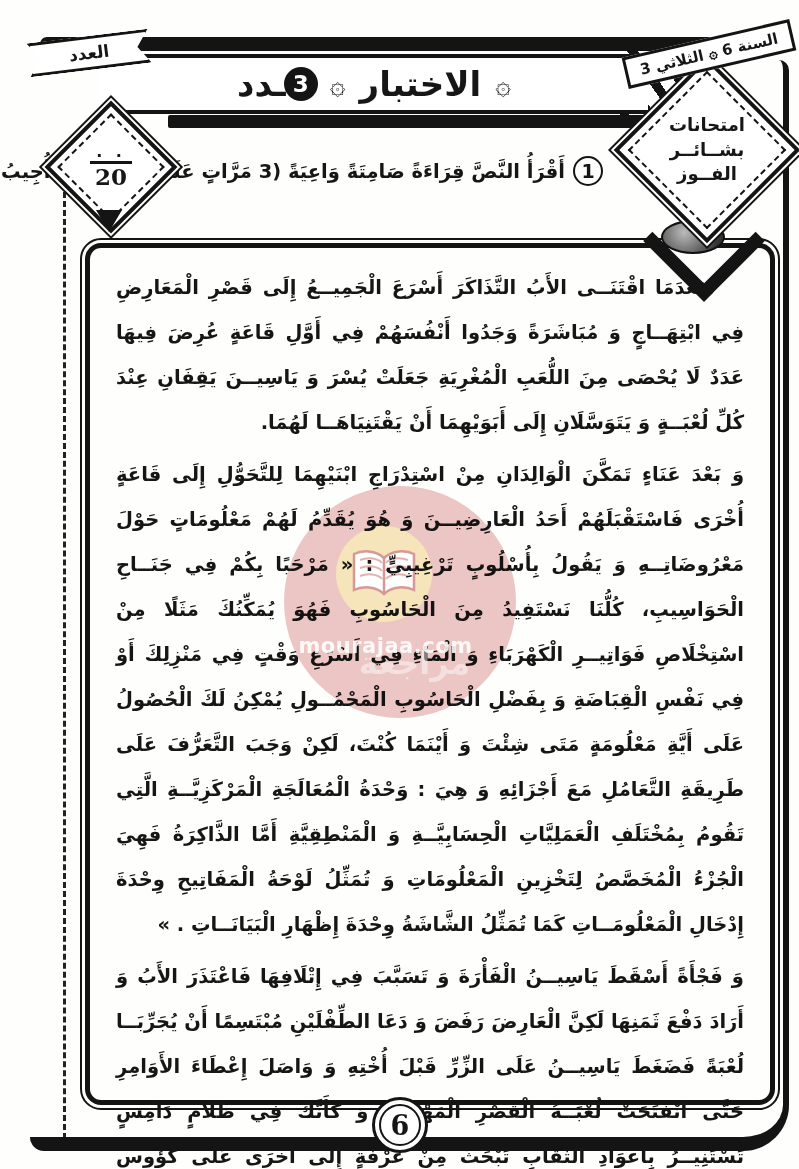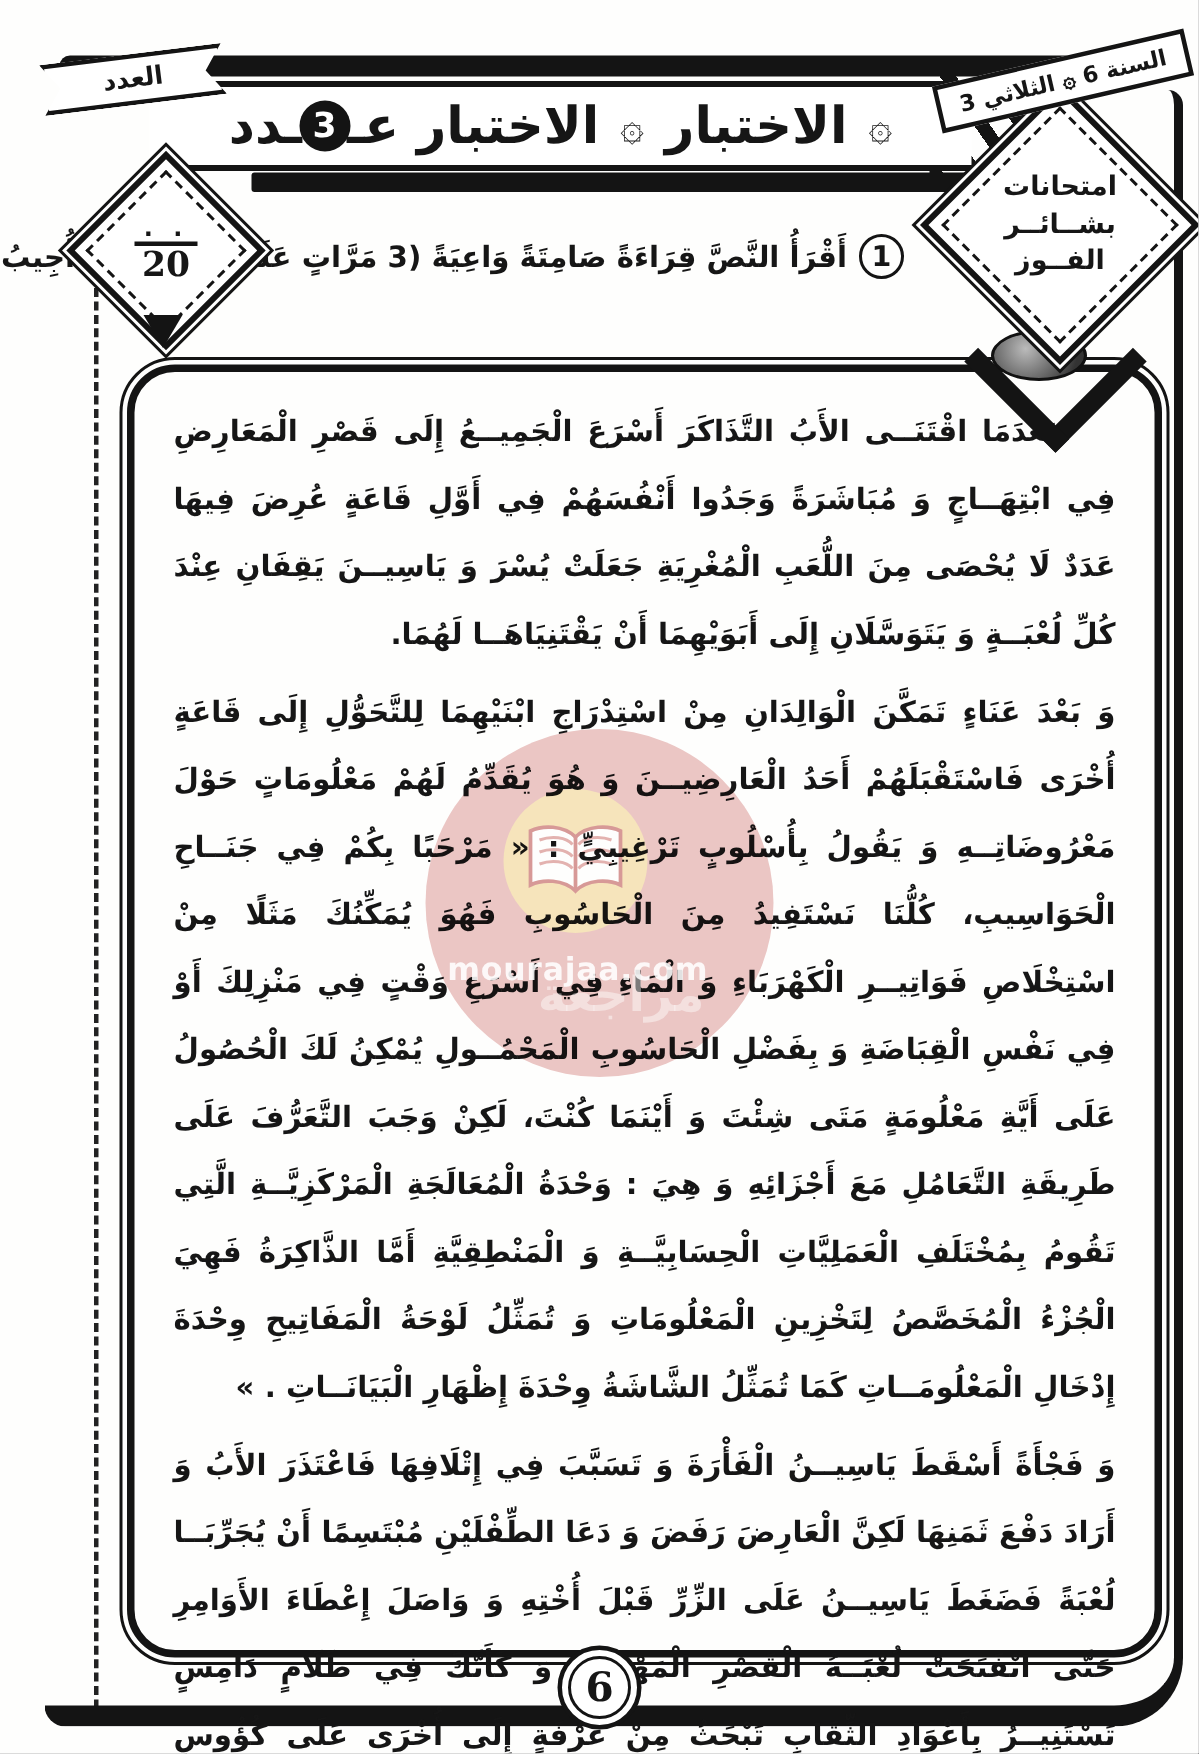--- a/index.html
+++ b/index.html
@@ -79,21 +79,21 @@
 
   
   .dashed-line { position:absolute; top:192px; bottom:30px; left:63px; width:0;
     border-left:3.5px dashed #222; z-index:0; }
   .outer-frame { position:absolute; top:60px; bottom:18px; left:30px; right:10px;
     border-right:6px solid #141414; border-bottom:14px solid #141414;
     border-radius:4px 10px 46px 14px; z-index:1; }
 
   
   .text-box { position:absolute; top:243px; left:85px; width:690px; height:862px;
-    background:transparent; border:5px solid #141414; border-radius:32px;
+    background:transparent; border:5px solid #141414; border-radius:16px;
     outline:2px solid #141414; outline-offset:3px;
     padding:17px 26px 0; z-index:2; }
   .text-box p { font-size:19.5px; font-weight:bold; line-height:45px;
     text-align:justify; margin-bottom:7px; }
   .text-box p.indent { text-indent:40px; }
 
   
   .wm-multiply { position:absolute; top:486px; left:284px; width:232px; height:232px;
     z-index:3; mix-blend-mode:multiply; pointer-events:none; }
   .wm-circle { position:absolute; inset:0; border-radius:50%; background:#ecc7c6; }
@@ -120,21 +120,20 @@
 <div class="page">
 
   <div class="bar-top"></div>
   <div class="banner-stripes"></div>
   <div class="bar-bottom"></div>
   <div class="banner">
     <span class="ornament">۞</span>
     <span class="title">الاختبار</span>
     <span class="ornament">۞</span>
     <span class="title" style="display:inline-flex;align-items:center;">
-      <span>الاختبار عـ</span>
         <span class="test-circle">3</span>
         <span>ـدد</span>
     </span>
   </div>
 
   <div class="badge-left">
     <div class="ribbon-left">
       <span>العدد</span>
     </div>
     <div class="diamond-left">

